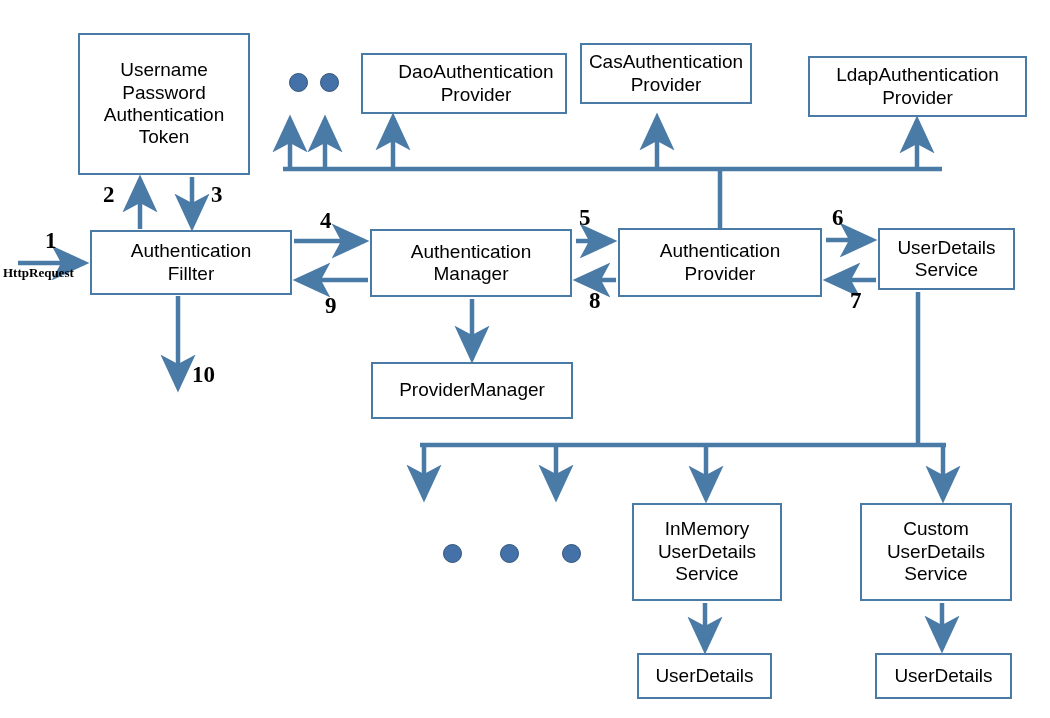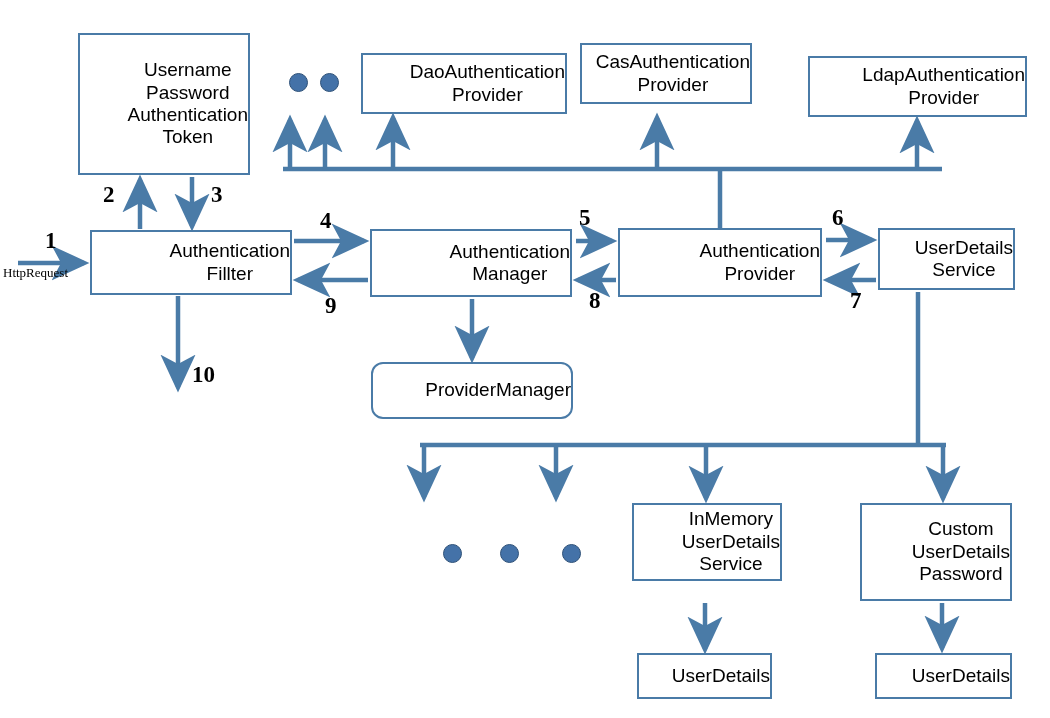--- a/index.html
+++ b/index.html
@@ -6,42 +6,42 @@
   body{width:1050px;height:718px;font-family:"Liberation Sans",sans-serif;}
   #stage{position:relative;width:1050px;height:718px;overflow:hidden;background:#fff;}
 
   .box{
     position:absolute;
     box-sizing:border-box;
     border:2px solid #4a7ba7;
     background:#ffffff;
     display:flex;
     align-items:center;
-    justify-content:flex-end;
+    justify-content:center;
     text-align:center;
     color:#000000;
     font-size:19px;
     line-height:1.18;
     font-family:"Liberation Sans",sans-serif;
     z-index:3;
   }
   .box span{display:block;white-space:pre-line;}
 
   .num{
     position:absolute;
     font-weight:bold;
     font-size:23px;
     color:#000;
     font-family:"Liberation Serif",serif;
     z-index:5;
   }
   .httpreq{
     position:absolute;
     font-size:13px;
-    font-weight:normal;
+    font-weight:bold;
     color:#000;
     font-family:"Liberation Serif",serif;
     z-index:5;
   }
   .dot{
     position:absolute;
     width:17px;height:17px;
     border-radius:50%;
     background:#4472a8;
     border:1px solid #2f5279;
@@ -149,35 +149,35 @@
   <div class="box" style="left:618px;top:228px;width:204px;height:69px;">
     <span>Authentication
 Provider</span>
   </div>
 
   <div class="box" style="left:878px;top:228px;width:137px;height:62px;">
     <span>UserDetails
 Service</span>
   </div>
 
-  <div class="box" style="left:371px;top:362px;width:202px;height:57px;border-radius:12px;">
+  <div class="box" style="left:371px;top:362px;width:202px;height:57px;">
     <span>ProviderManager</span>
   </div>
 
 
-  <div class="box" style="left:632px;top:503px;width:150px;height:78px;">
+  <div class="box" style="left:632px;top:503px;width:150px;height:98px;">
     <span>InMemory
 UserDetails
 Service</span>
   </div>
 
   <div class="box" style="left:860px;top:503px;width:152px;height:98px;">
     <span>Custom
 UserDetails
-Password</span>
+Service</span>
   </div>
 
   <div class="box" style="left:637px;top:653px;width:135px;height:46px;">
     <span>UserDetails</span>
   </div>
 
   <div class="box" style="left:875px;top:653px;width:137px;height:46px;">
     <span>UserDetails</span>
   </div>
 

